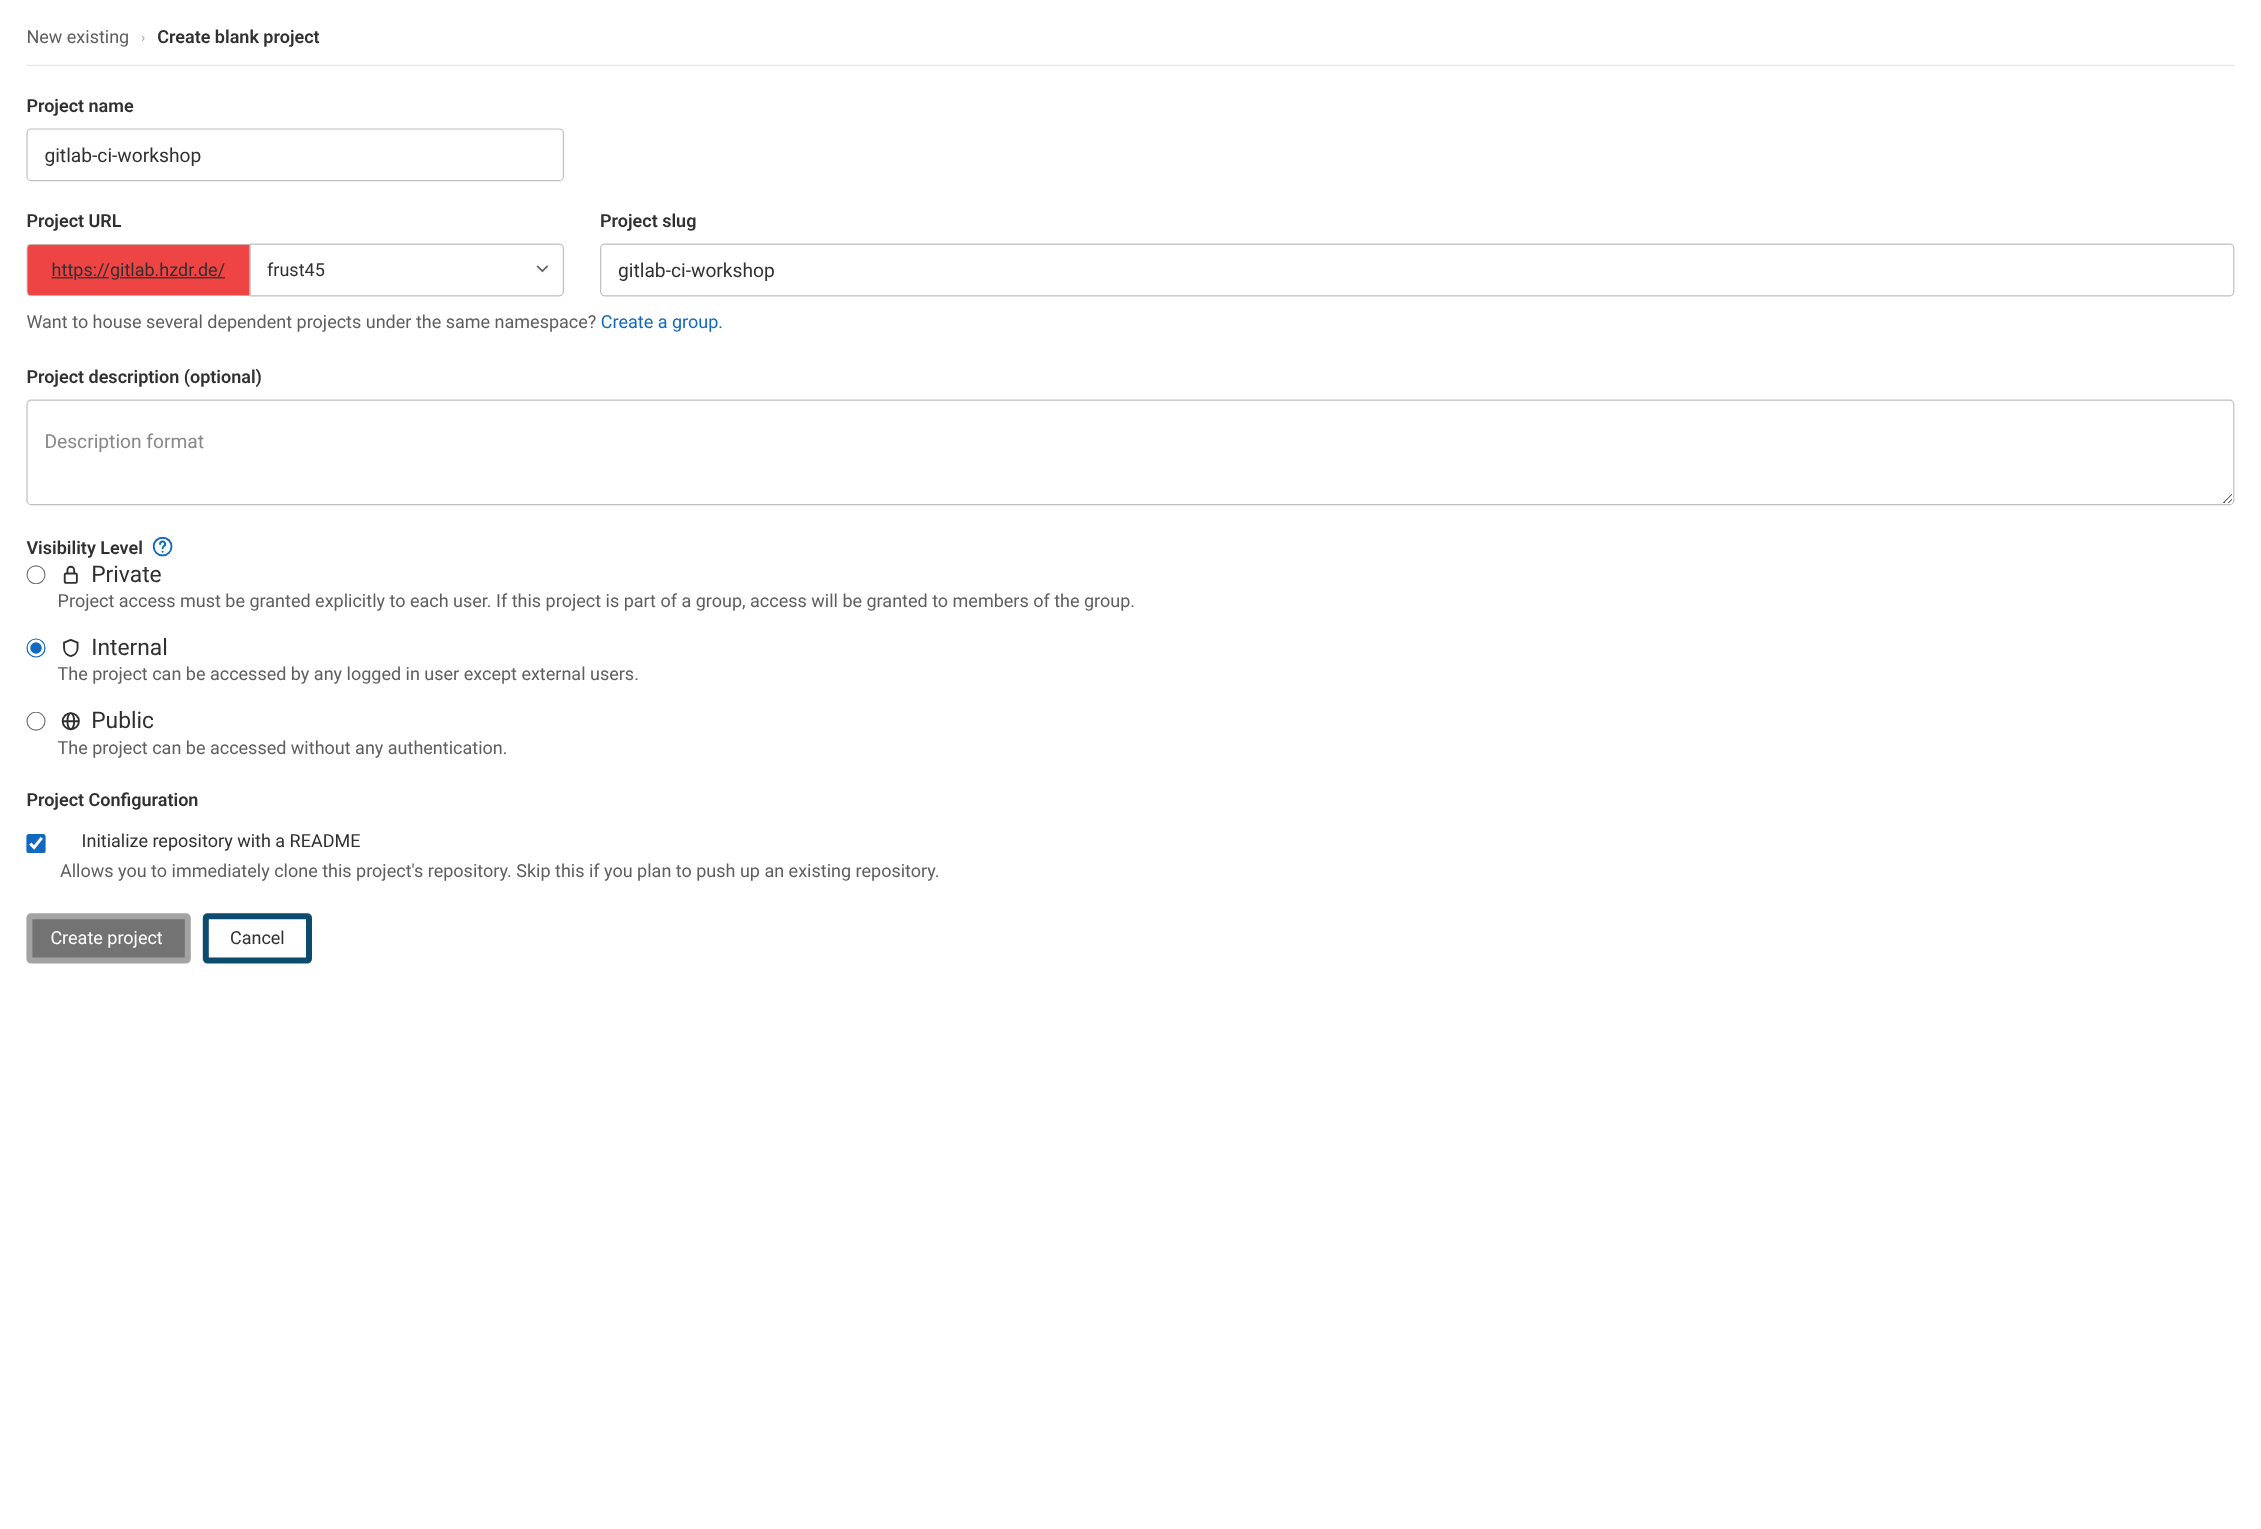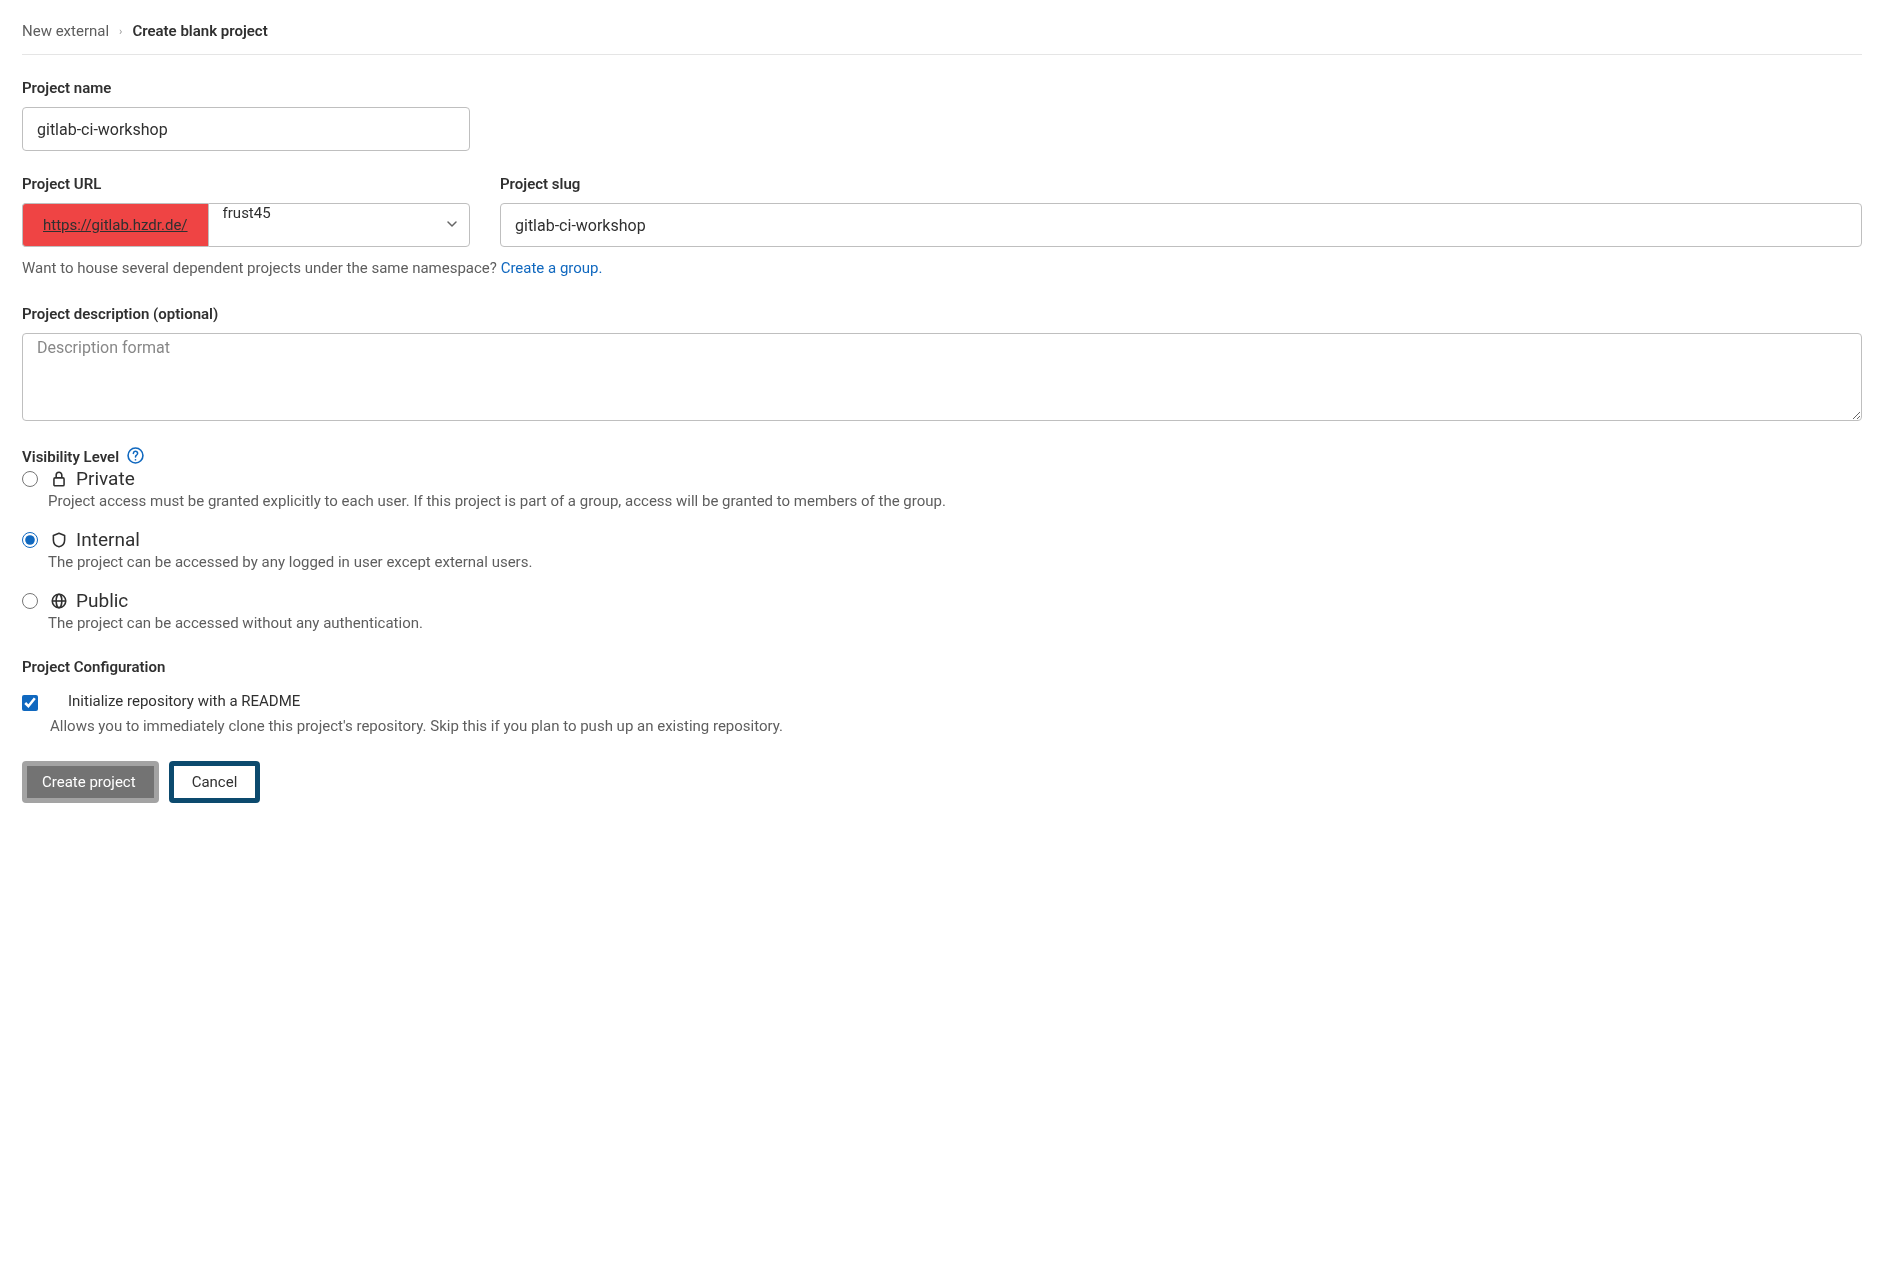--- a/index.html
+++ b/index.html
@@ -58,21 +58,21 @@
       font-size: 16px;
       color: #303030;
       font-family: inherit;
       width: 100%;
     }
     .text-input::placeholder {
       color: #888;
     }
     textarea.text-input {
       height: 88px;
-      padding: 4px 14px;
+      padding: 24px 14px;
       resize: both;
     }
     .input-group {
       display: flex;
       width: 448px;
     }
     .input-prefix {
       height: 44px;
       border: 1px solid #bfbfbf;
       border-right: none;
@@ -89,21 +89,21 @@
       position: relative;
       flex: 1;
     }
     .fake-select {
       height: 44px;
       border: 1px solid #bfbfbf;
       border-radius: 0 4px 4px 0;
       background: #fff;
       padding: 0 36px 0 14px;
       display: flex;
-      align-items: flex-start;
+      align-items: center;
       font-size: 15px;
       color: #303030;
       cursor: pointer;
       width: 100%;
     }
     .chevron {
       position: absolute;
       right: 12px;
       top: 50%;
       transform: translateY(-50%);
@@ -220,21 +220,21 @@
     .vis-icon {
       width: 18px;
       height: 18px;
       display: inline-flex;
     }
   </style>
 </head>
 <body>
 
 <div class="breadcrumb">
-  <span class="breadcrumb-link">New external</span>
+  <span class="breadcrumb-link">New existing</span>
   <span class="breadcrumb-sep">›</span>
   <span class="breadcrumb-current">Create blank project</span>
 </div>
 
 <div class="form-group" style="width:448px; margin-bottom:24px;">
   <label class="form-label">Project name</label>
   <input type="text" class="text-input" value="gitlab-ci-workshop" style="">
 </div>
 
 <div class="form-row">

